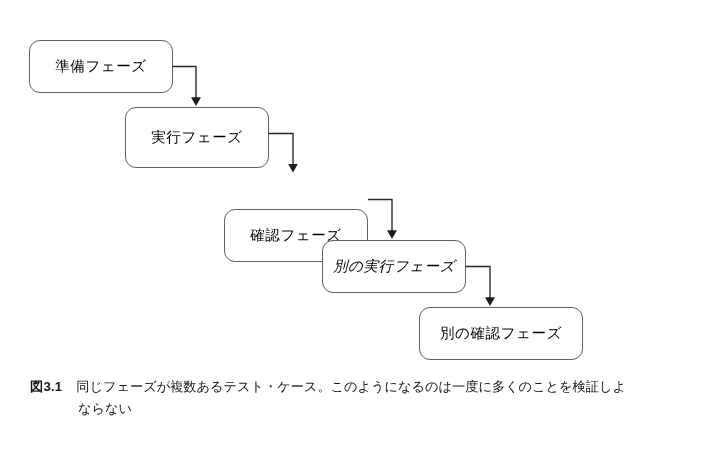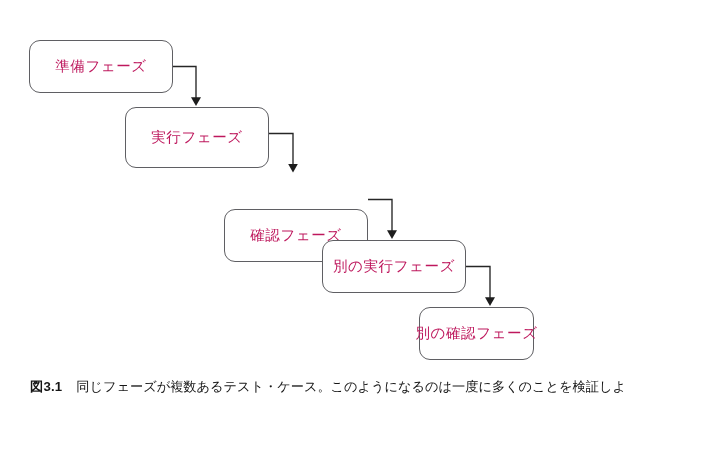--- a/index.html
+++ b/index.html
@@ -48,21 +48,21 @@
     border: 1.3px solid #5f5f63;
     border-radius: 11px;
     background: #ffffff;
     display: flex;
     align-items: center;
     justify-content: center;
   }
   .phase-node-label {
     font-size: 14.5px;
     letter-spacing: 0.6px;
-    color: #be185d;
+    color: #000000;
     line-height: 1;
     white-space: nowrap;
   }
 
   
   #figure-caption {
     position: absolute;
     left: 30px;
     top: 376px;
     width: 662px;
@@ -113,27 +113,28 @@
     </div>
 
     <div class="phase-node" id="node-2" style="left:125px; top:107px; width:144px; height:61px;">
       <span class="phase-node-label">実行フェーズ</span>
     </div>
 
     <div class="phase-node" id="node-3" style="left:224px; top:173px; width:144px; height:53px;margin-top:36px;">
       <span class="phase-node-label">確認フェーズ</span>
     </div>
 
-    <div class="phase-node" id="node-4" style="left:322px; top:240px; width:144px; height:53px;">
+    <div class="phase-node" id="node-4" style="left:322px; top:240px; width:144px; height:53px;font-style:italic;">
       <span class="phase-node-label">別の実行フェーズ</span>
     </div>
 
-    <div class="phase-node" id="node-5" style="left:419px; top:307px; width:115px; height:53px;">
+    <div class="phase-node" id="node-5" style="left:419px; top:307px; width:164px; height:53px;">
       <span class="phase-node-label">別の確認フェーズ</span>
     </div>
 
   </div>
 
   <div id="figure-caption">
     <div class="caption-line"><span class="caption-number">図3.1</span><span class="caption-gap"></span><span>同じフェーズが複数あるテスト・ケース。このようになるのは一度に多くのことを検証しよ</span></div>
+    <div class="caption-line caption-line-indent"><span>ならない</span></div>
   </div>
 
 </div>
 
 </body></html>

